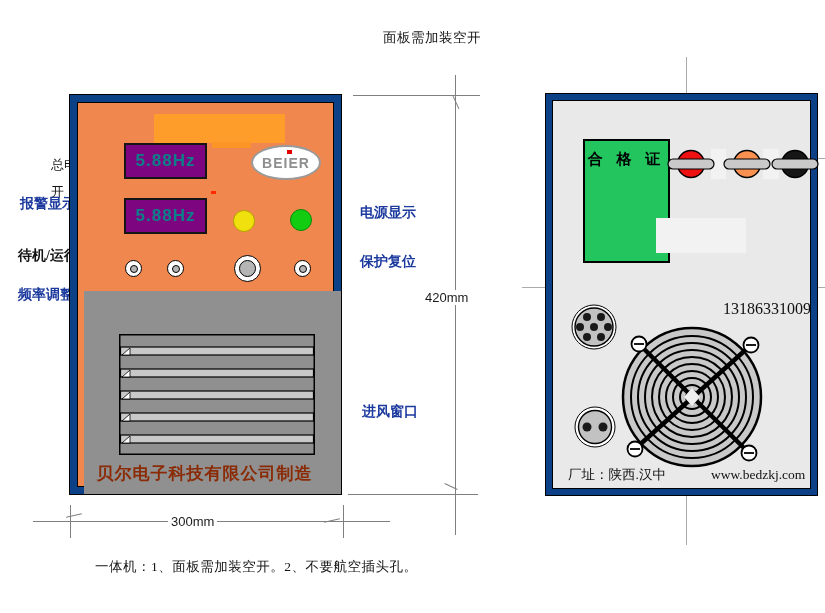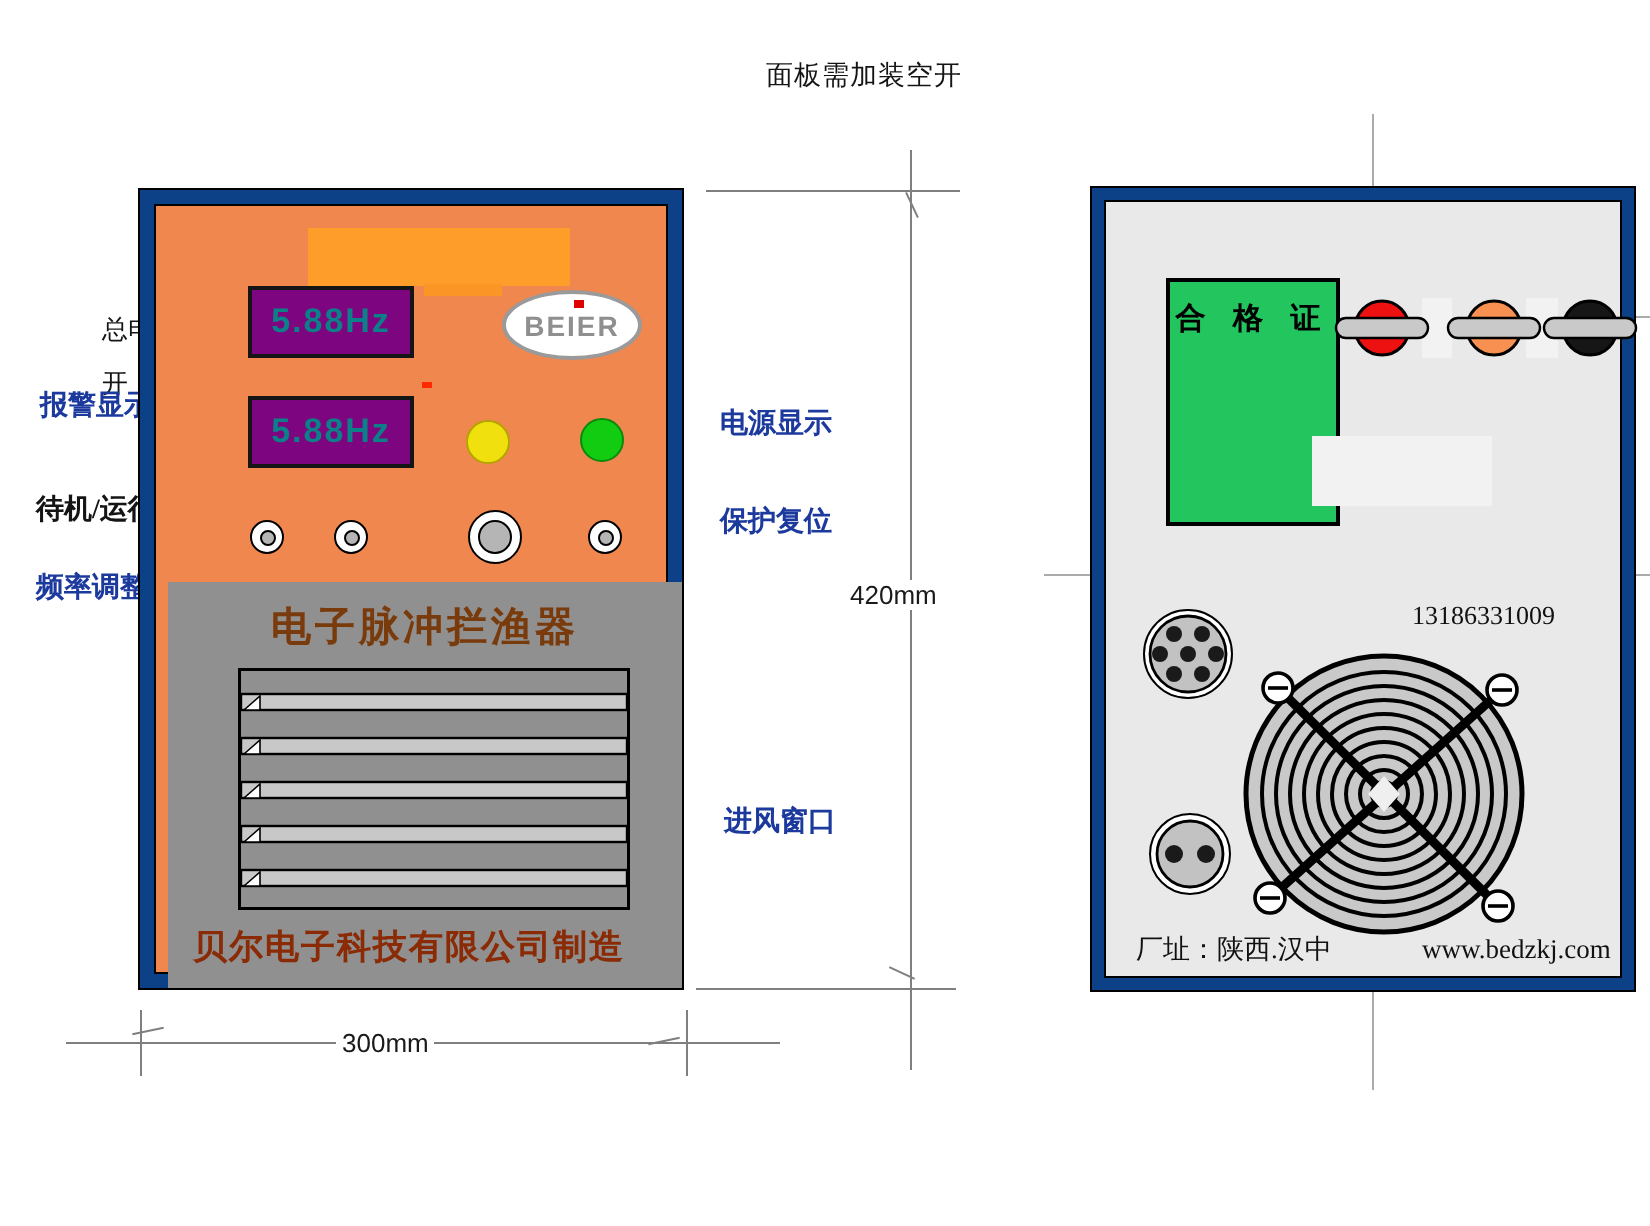--- a/index.html
+++ b/index.html
@@ -44,21 +44,21 @@
   .redtick{position:absolute;left:134px;top:89px;width:5px;height:3px;background:#ff2a00;}
   
   .panel-back{position:absolute;left:546px;top:94px;width:271px;height:401px;
       box-sizing:border-box;border:6px solid #0c4187;outline:1px solid #000;
       box-shadow:inset 0 0 0 1px #000;background:#e9e9e9;}
   .cert{position:absolute;left:31px;top:39px;width:87px;height:124px;box-sizing:border-box;
         background:#22c55e;border:2px solid #000;}
   .cert-label{display:block;text-align:center;margin-top:9px;font-size:15px;font-weight:bold;
         letter-spacing:5px;color:#000;white-space:pre;}
   .patch{position:absolute;background:#f2f2f2;}
-  .back-phone{position:absolute;left:154px;top:200px;font-size:13px;color:#111;}
+  .back-phone{position:absolute;left:171px;top:200px;font-size:16px;color:#111;}
   .back-addr{position:absolute;left:16px;top:366px;font-size:13.5px;color:#111;}
   .back-web{position:absolute;left:159px;top:367px;font-size:13.5px;color:#111;}
   
   .note-block{position:absolute;left:95px;top:558px;font-size:13.5px;color:#141414;letter-spacing:0.5px;}
   .note-block .l2{margin-left:6px;}
 </style>
 </head>
 <body>
 
 <div class="canvas">
@@ -119,21 +119,20 @@
         <span class="core" style="width:8px;height:8px;"></span>
       </div>
     <div class="knob" style="left:157px;top:153px;width:27px;height:27px;">
         <span class="core" style="width:17px;height:17px;"></span>
       </div>
     <div class="knob" style="left:217px;top:158px;width:17px;height:17px;">
         <span class="core" style="width:8px;height:8px;"></span>
       </div>
 
     <div class="front-lower"></div>
-    <div class="front-title">电子脉冲拦渔器</div>
 
     <svg class="abs" style="left:42px;top:232px;" width="196" height="121" viewBox="0 0 196 121">
       <rect x="0.75" y="0.75" width="194.5" height="119.5" fill="#909090" stroke="#000" stroke-width="1.5"></rect>
       <g stroke="#000" stroke-width="1.2">
         <rect x="1.5" y="13" width="193" height="8" fill="#c8c8c8"></rect>
         <rect x="1.5" y="35" width="193" height="8" fill="#c8c8c8"></rect>
         <rect x="1.5" y="57" width="193" height="8" fill="#c8c8c8"></rect>
         <rect x="1.5" y="79" width="193" height="8" fill="#c8c8c8"></rect>
         <rect x="1.5" y="101" width="193" height="8" fill="#c8c8c8"></rect>
       </g>
@@ -222,15 +221,16 @@
         <circle cx="141" cy="141" r="7.5" fill="#fff" stroke="#000" stroke-width="1.8"></circle>
         <line x1="136" y1="141" x2="146" y2="141" stroke="#000" stroke-width="1.8"></line>
       </g>
     </svg>
 
     <div class="back-addr">厂址：陕西.汉中</div>
     <div class="back-web">www.bedzkj.com</div>
   </div>
 
   <div class="note-block">
+    <div>一体机：1、面板需加装空开。2、不要航空插头孔。</div>
   </div>
 
 </div>
 
 </body></html>

